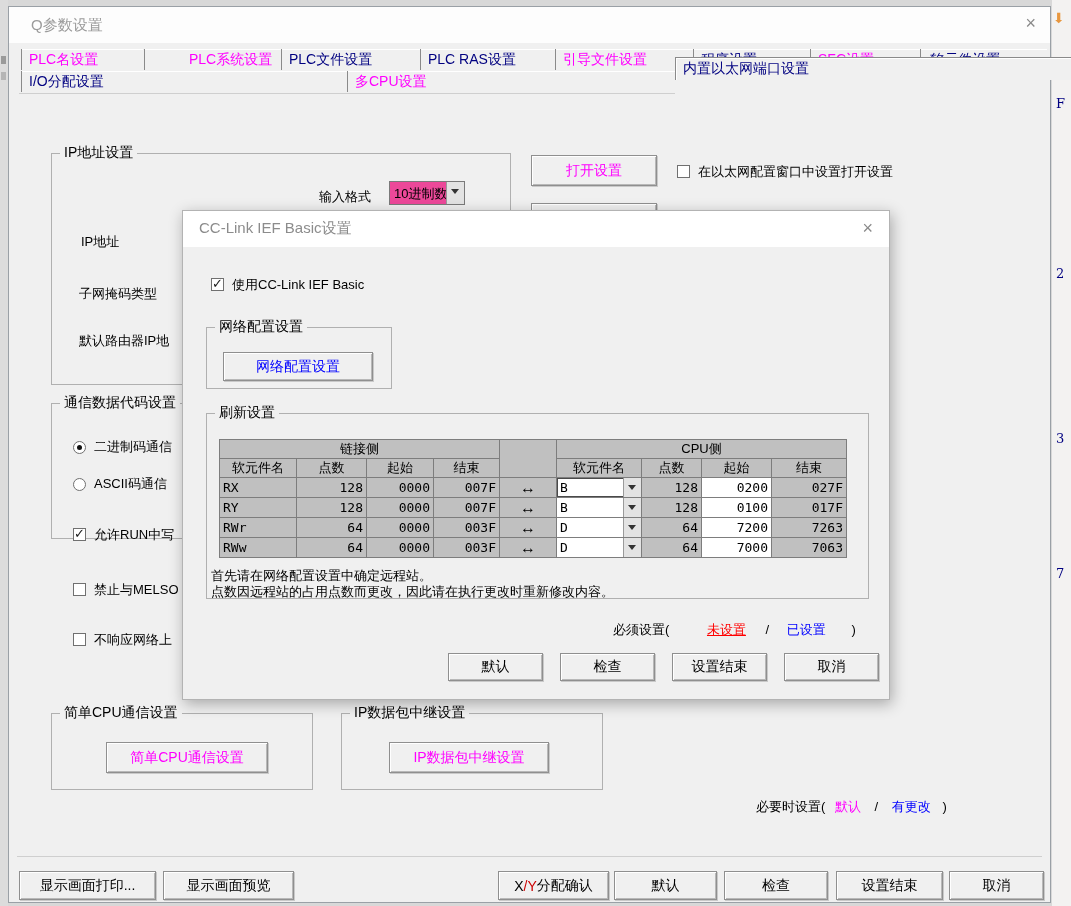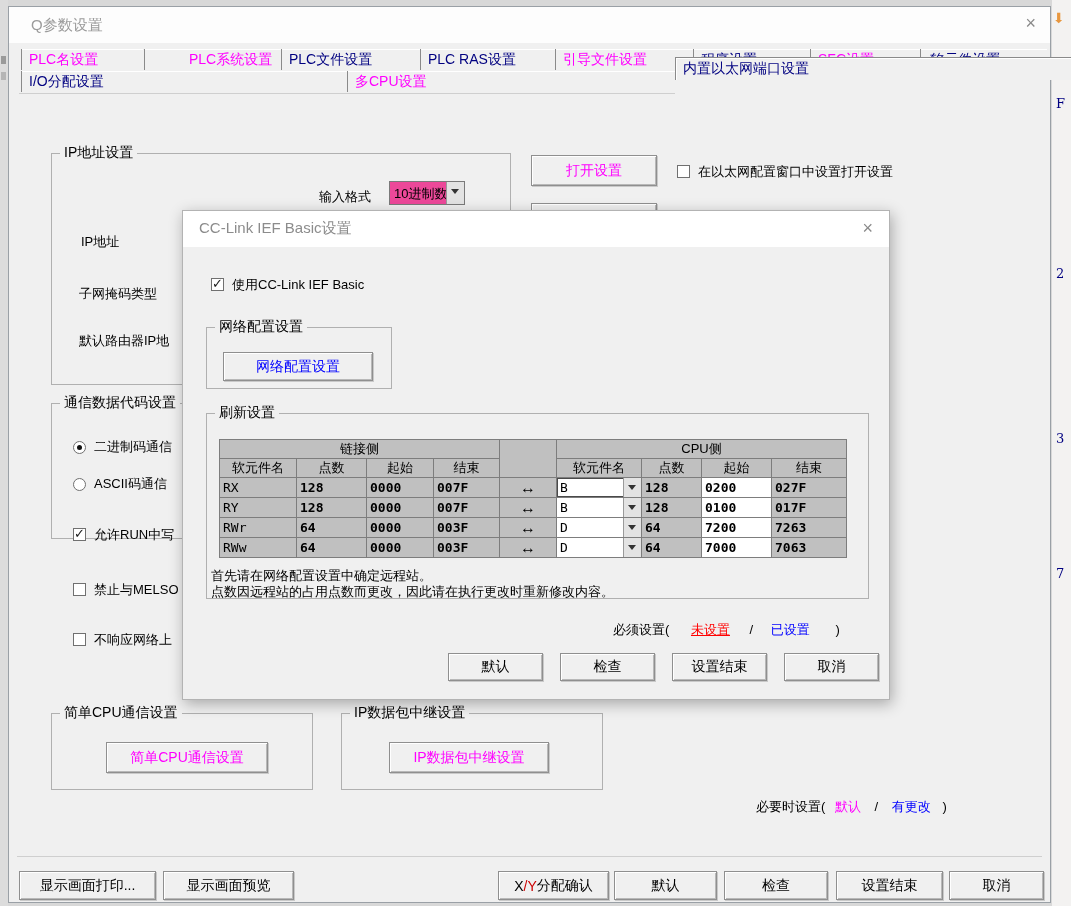--- a/index.html
+++ b/index.html
@@ -32,21 +32,21 @@
   .dd{position:absolute;right:0;top:0;bottom:0;width:17px;background:#e3e3e3;border-left:1px solid #9a9a9a;}
   .dd::after{content:"";position:absolute;left:4px;top:7px;border:4px solid transparent;border-top:5px solid #333;}
   .modal{position:absolute;left:182px;top:210px;width:708px;height:490px;background:#f0f0f0;border:1px solid #b3b3b3;box-shadow:2px 4px 14px rgba(0,0,0,0.30);box-sizing:border-box;z-index:10;}
   .mtitlebar{position:absolute;left:0;top:0;right:0;height:36px;background:#ffffff;}
   .mtitle{position:absolute;left:16px;top:8px;font-size:15px;color:#8c8c8c;white-space:nowrap;}
   .rtable{position:absolute;border-collapse:collapse;table-layout:fixed;font-size:13px;}
   .rtable td{border:1px solid #7d7d7d;background:#c0c0c0;padding:0 3px;overflow:hidden;white-space:nowrap;box-sizing:border-box;}
   .rtable .h td{height:17px;text-align:center;}
   .rtable .d td{height:20px;}
   .rtable .dev{font-family:"DejaVu Sans Mono",monospace;text-align:left;}
-  .rtable .num{font-family:"DejaVu Sans Mono",monospace;text-align:left;font-weight:bold;}
+  .rtable .num{font-family:"DejaVu Sans Mono",monospace;text-align:right;}
   .rtable .edit{background:#ffffff;}
   .rtable .arrow{text-align:center;font-weight:bold;font-size:16px;padding:0;}
   .rtable .combocell{background:#fff;padding:0;}
   .cellcombo{position:relative;width:100%;height:100%;background:#fff;}
   .cellcombo .cval{position:absolute;left:3px;top:2px;font-size:13px;font-family:"DejaVu Sans Mono",monospace;}
   .cellcombo.focus{outline:1px solid #4a4a4a;outline-offset:-1px;}
   .red{color:#ff0000;}
   .blue{color:#0000ff;}
   .mag{color:#ff00ff;}
   .darkred{color:#cc0000;}
@@ -262,21 +262,21 @@
         <td class="num">7063</td>
       </tr>
     </tbody>
       </table>
 
     <div class="note" style="left:28px;top:372px;">点数因远程站的占用点数而更改，因此请在执行更改时重新修改内容。</div>
     <div class="note" style="left:28px;top:356px;">首先请在网络配置设置中确定远程站。</div>
 
     <div class="lbl" style="left:430px;top:410px;">
       <span>必须设置(</span>
-      <span class="red" style="margin-left:18px;text-decoration:underline;">未设置</span>
+      <span class="red" style="margin-left:34px;text-decoration:underline;">未设置</span>
       <span style="margin-left:16px;">/</span>
       <span class="blue" style="margin-left:14px;">已设置</span>
       <span style="margin-left:22px;">)</span>
     </div>
 
     <div class="btn" style="left:265px;top:442px;width:95px;height:28px;">默认</div>
     <div class="btn" style="left:377px;top:442px;width:95px;height:28px;">检查</div>
     <div class="btn" style="left:489px;top:442px;width:95px;height:28px;">设置结束</div>
     <div class="btn" style="left:601px;top:442px;width:95px;height:28px;">取消</div>
   </div>

